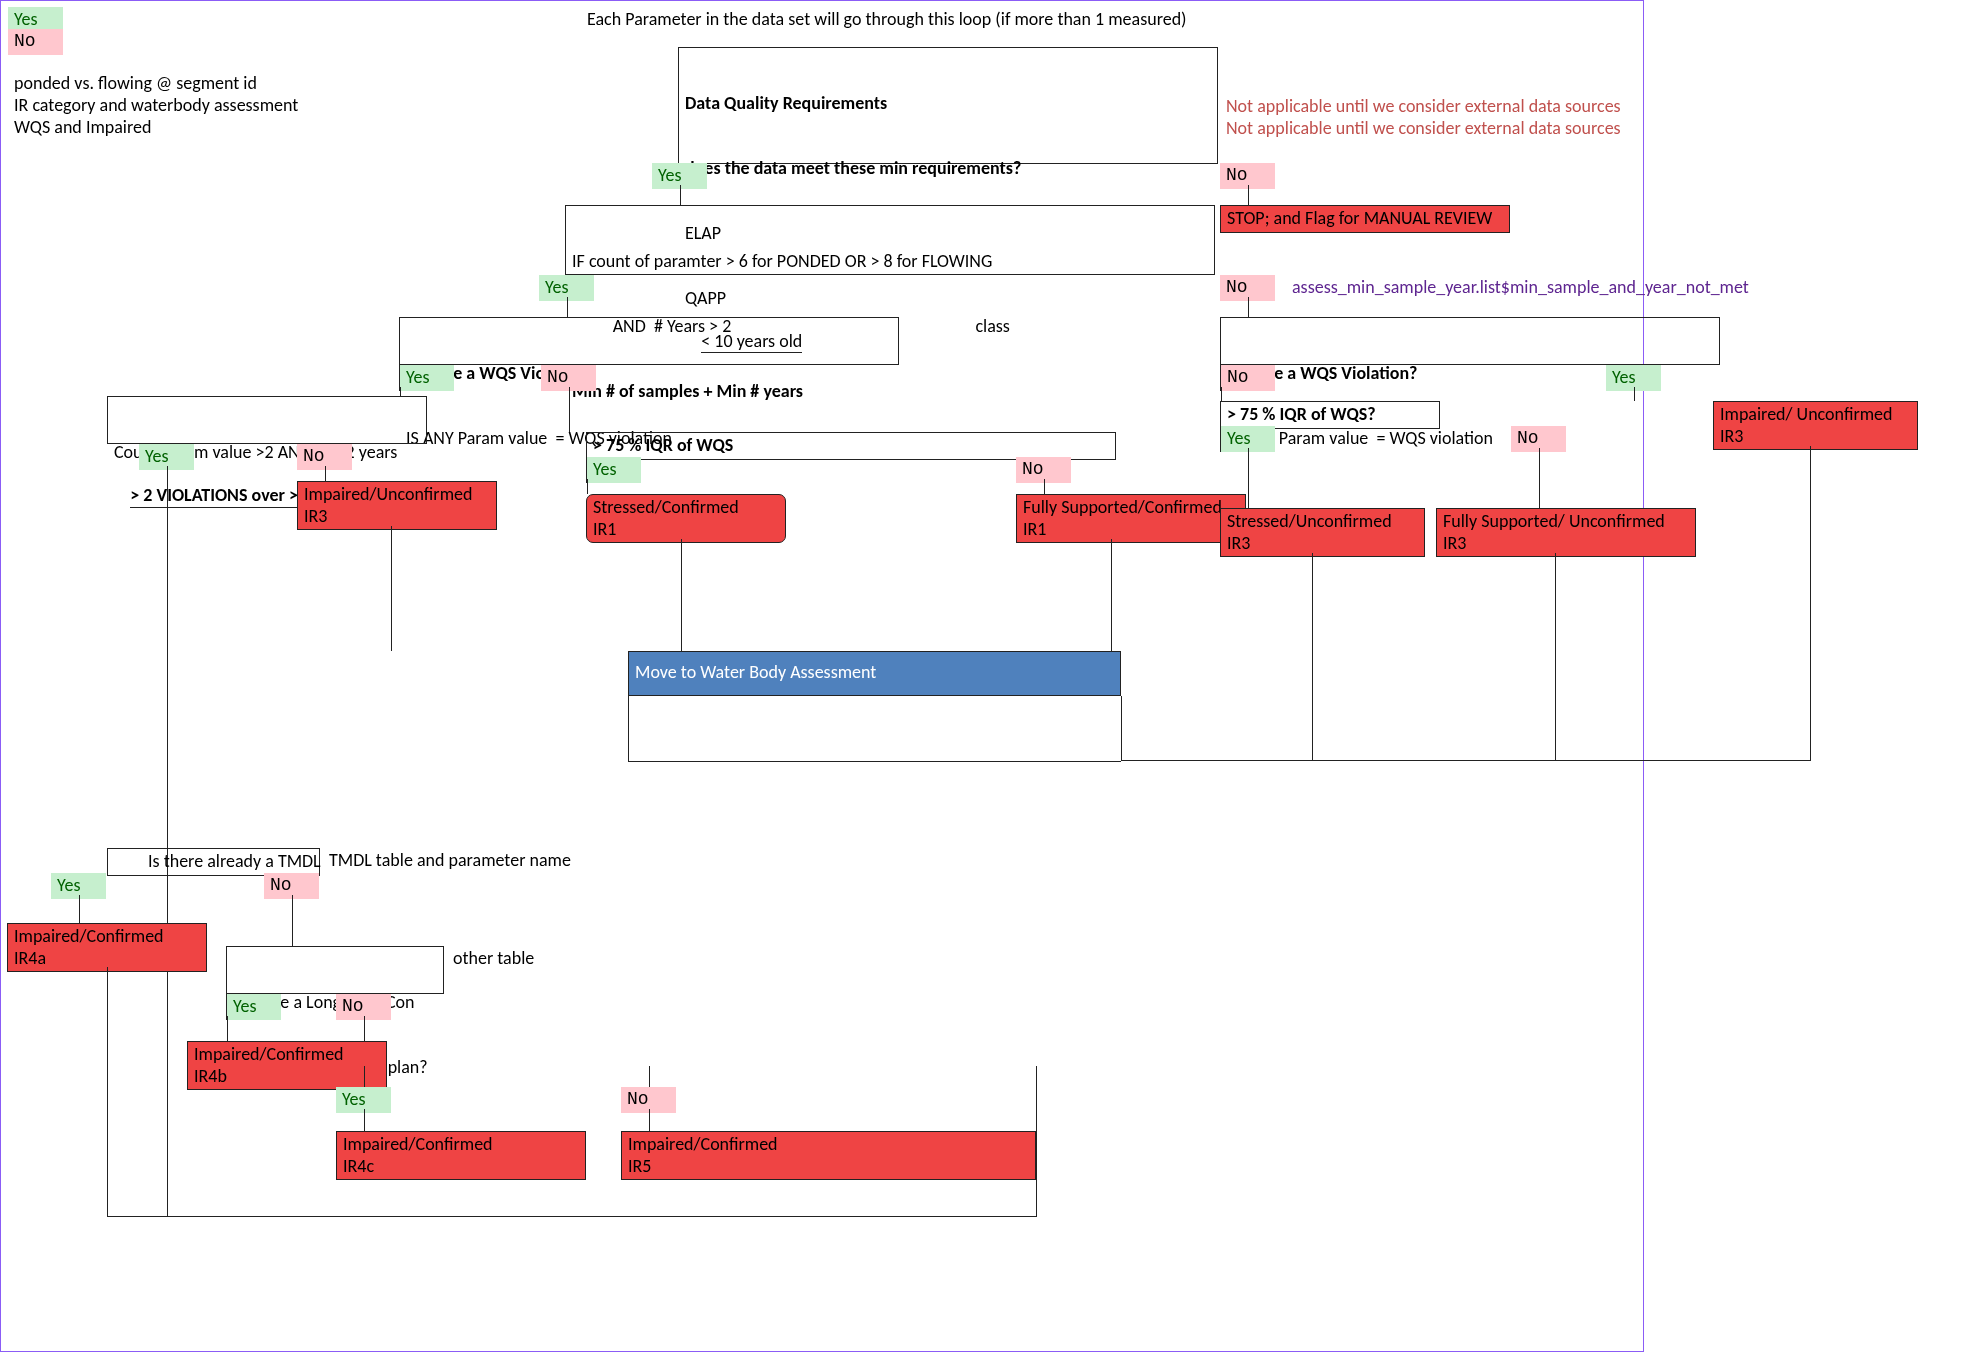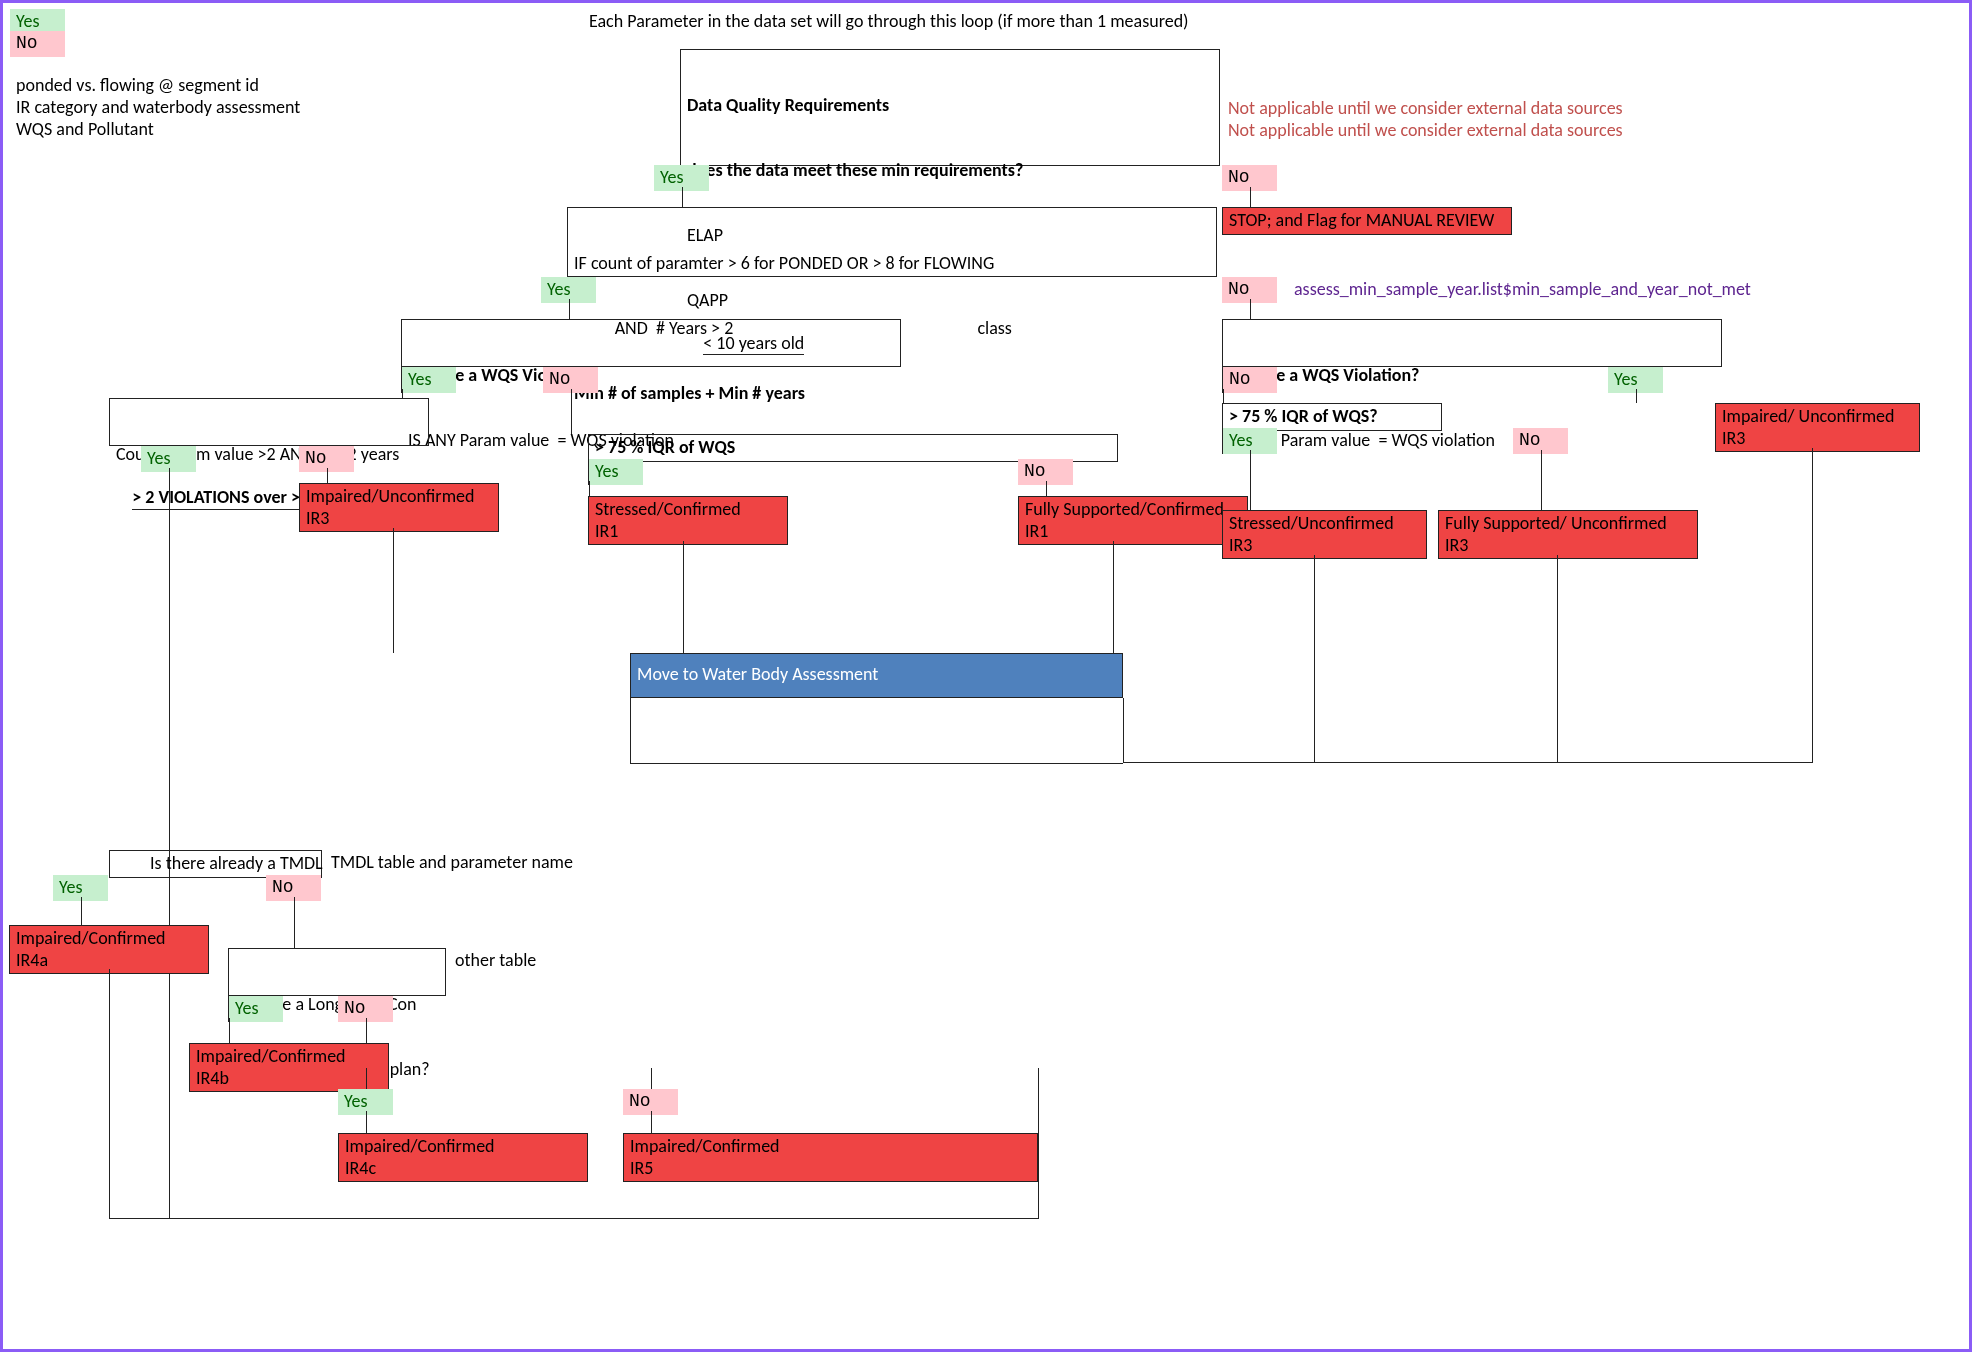--- a/index.html
+++ b/index.html
@@ -5,23 +5,23 @@
   html, body {
     margin: 0;
     padding: 0;
     font-family: Calibri, Arial, sans-serif;
     font-size: 18px;
     color: #000;
     background: #fff;
   }
   #canvas {
     position: relative;
-    width: 1972px;
+    width: 1644px;
     height: 1352px;
-    border: 3px solid #8b5cf6;
+    border: 1px solid #8b5cf6;
     box-sizing: border-box;
   }
   .box {
     position: absolute;
     box-sizing: border-box;
     padding: 2px 6px;
     line-height: 1.2em;
     white-space: pre;
   }
   .bordered { border: 1px solid #222; }
@@ -44,21 +44,21 @@
 
 <div id="canvas">
 
   <div class="box green" style="left:7px; top:6px; width:55px;">Yes</div>
   <div class="box red" style="left:7px; top:28px; width:55px;">No</div>
 
   <div class="box" style="left:580px; top:6px;">Each Parameter in the data set will go through this loop (if more than 1 measured)</div>
 
   <div class="box" style="left:7px; top:70px;">ponded vs. flowing @ segment id</div>
   <div class="box" style="left:7px; top:92px;">IR category and waterbody assessment</div>
-  <div class="box" style="left:7px; top:114px;">WQS and Pollutant</div>
+  <div class="box" style="left:7px; top:114px;">WQS and Impaired</div>
 
   <div class="box bordered" style="left:677px; top:35px; width:540px; height:117px;margin-top:11px;">
     <div class="bold">Data Quality Requirements</div>
     <div class="bold">does the data meet these min requirements?</div>
     <div>ELAP</div>
     <div>QAPP</div>
     <div class="under" style="display:inline-block;">&lt; 10 years old</div>
   </div>
   <div class="box redtext" style="left:1219px; top:93px;">Not applicable until we consider external data sources</div>
   <div class="box redtext" style="left:1219px; top:115px;">Not applicable until we consider external data sources</div>
@@ -105,21 +105,21 @@
   <div class="vline" style="left:324px; top:465px; height:15px;"></div>
   <div class="box bordered blue" style="left:296px; top:480px; width:200px;">Impaired/Unconfirmed
 IR3</div>
 
   <div class="vline" style="left:568px; top:386px; height:45px;"></div>
   <div class="box bordered bold" style="left:585px; top:431px; width:530px;">&gt; 75 % IQR of WQS</div>
   <div class="box green" style="left:585px; top:456px; width:55px; border-left:1px solid #222;">Yes</div>
   <div class="box red" style="left:1015px; top:456px; width:55px;">No</div>
   <div class="vline" style="left:586px; top:478px; height:15px;"></div>
   <div class="vline" style="left:1043px; top:478px; height:15px;"></div>
-  <div class="box bordered blue" style="left:585px; top:493px; width:200px;">Stressed/Confirmed
+  <div class="box bordered blue" style="left:585px; top:493px; width:200px;border-radius:7px;">Stressed/Confirmed
 IR1</div>
   <div class="box bordered blue" style="left:1015px; top:493px; width:230px;">Fully Supported/Confirmed
 IR1</div>
 
   <div class="vline" style="left:680px; top:538px; height:112px;"></div>
   <div class="vline" style="left:1110px; top:538px; height:112px;"></div>
   <div class="vline" style="left:390px; top:525px; height:125px;"></div>
 
   <div class="vline" style="left:1220px; top:386px; height:14px;"></div>
   <div class="box bordered bold" style="left:1219px; top:400px; width:220px;">&gt; 75 % IQR of WQS?</div>

